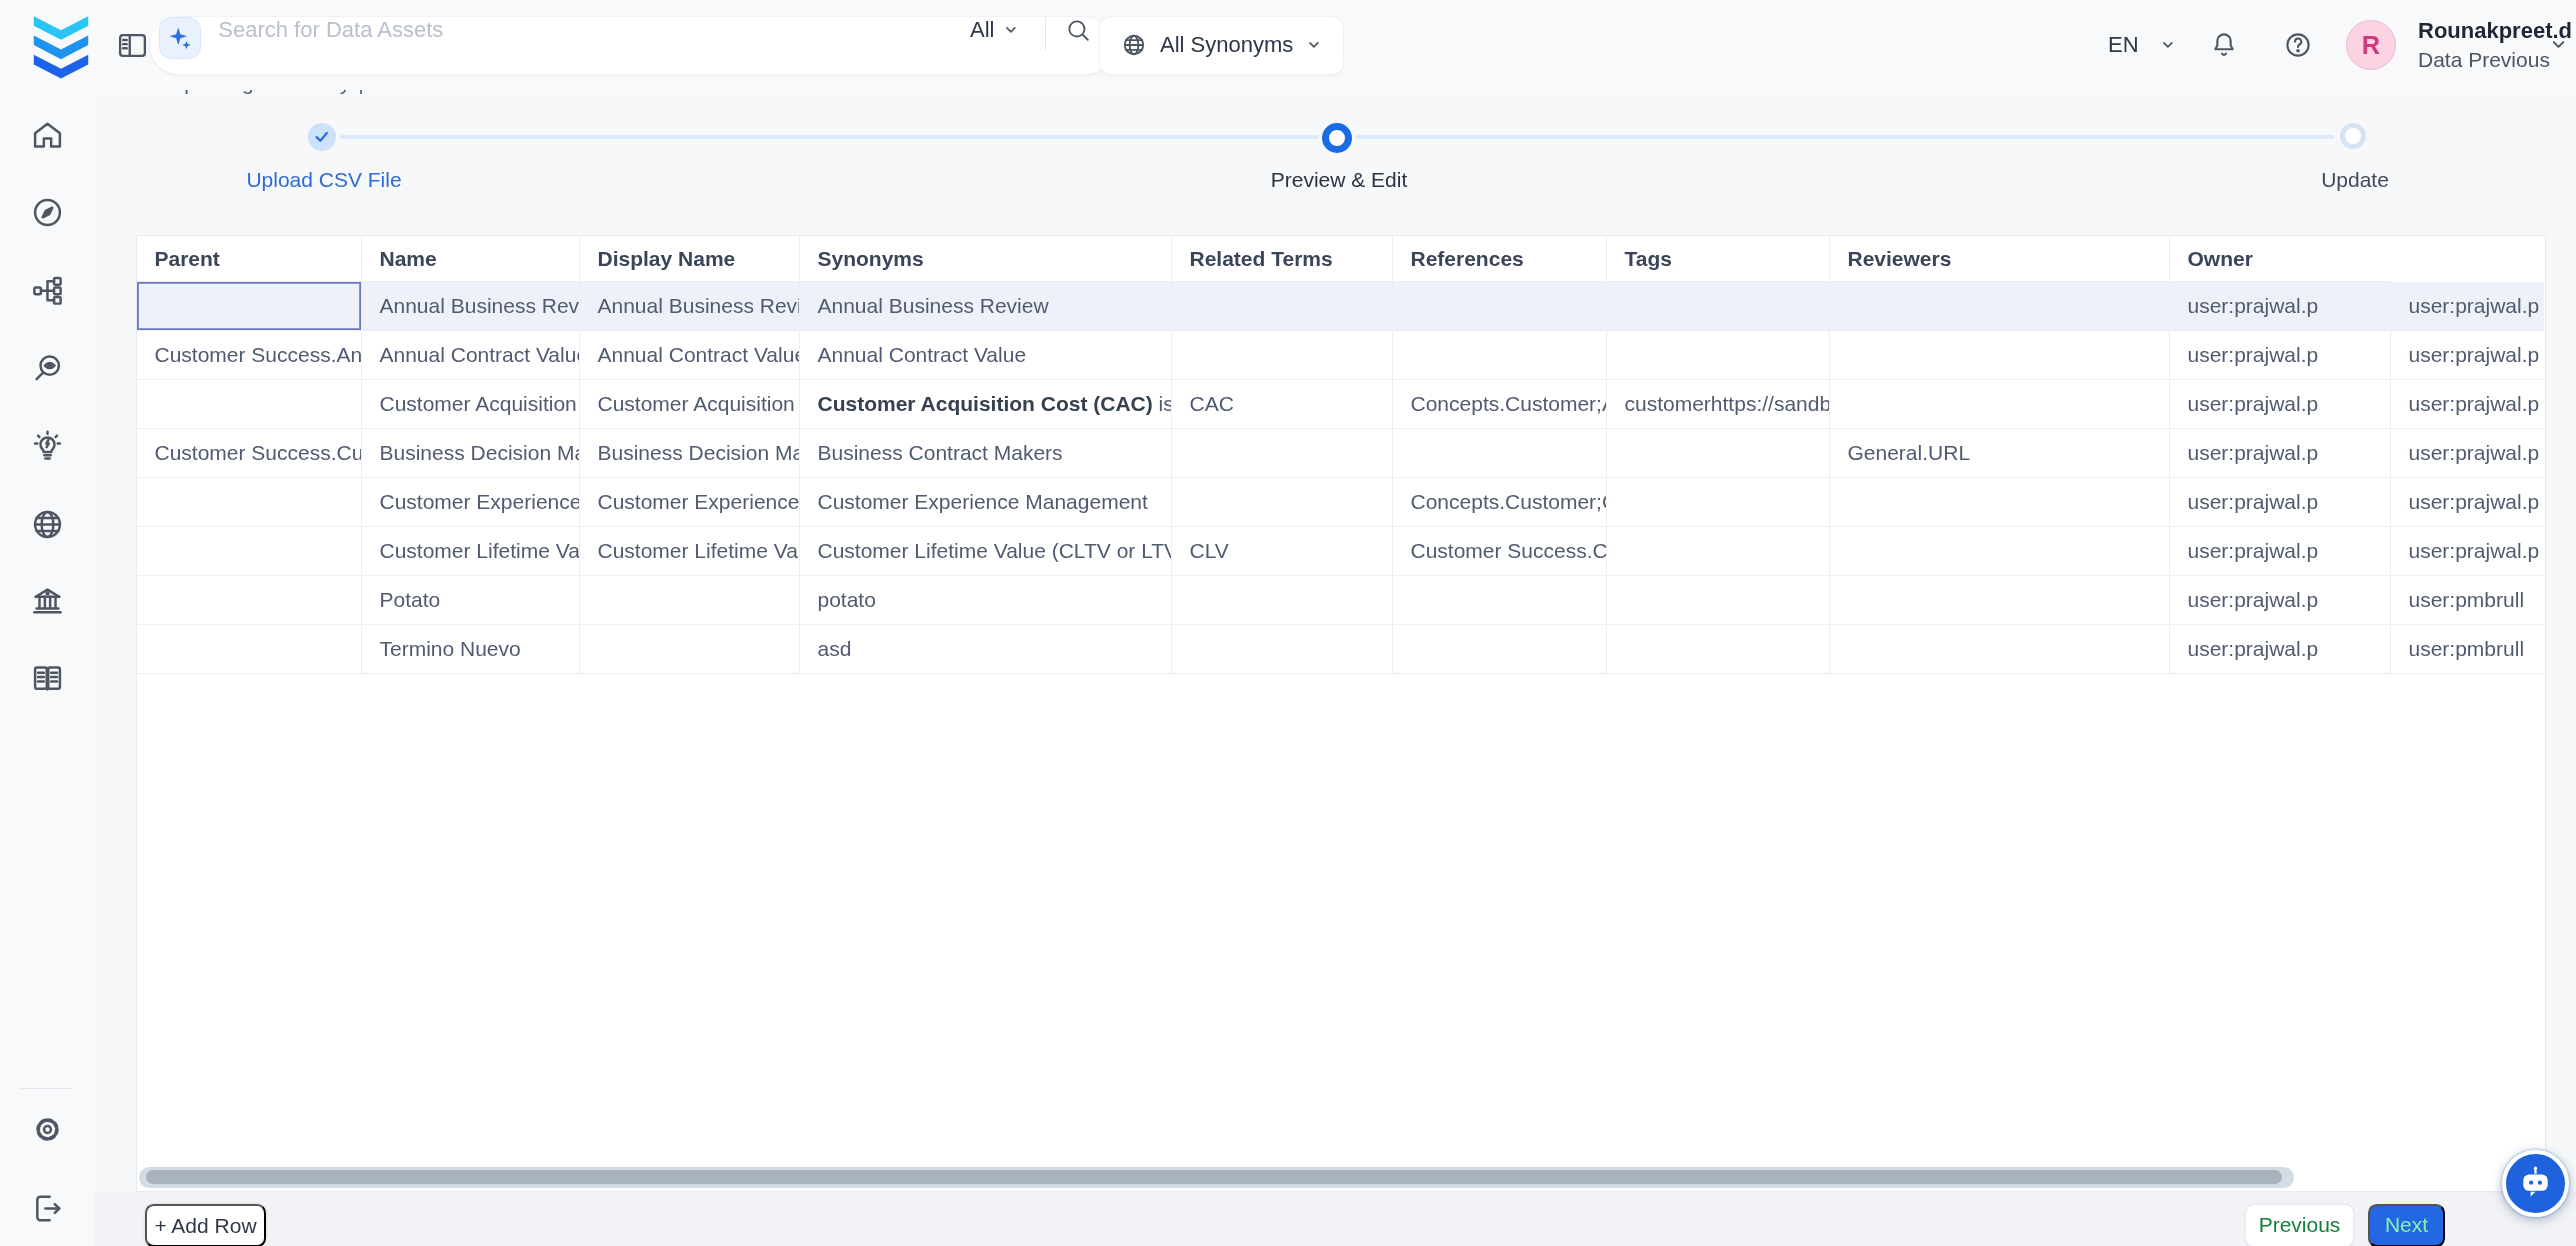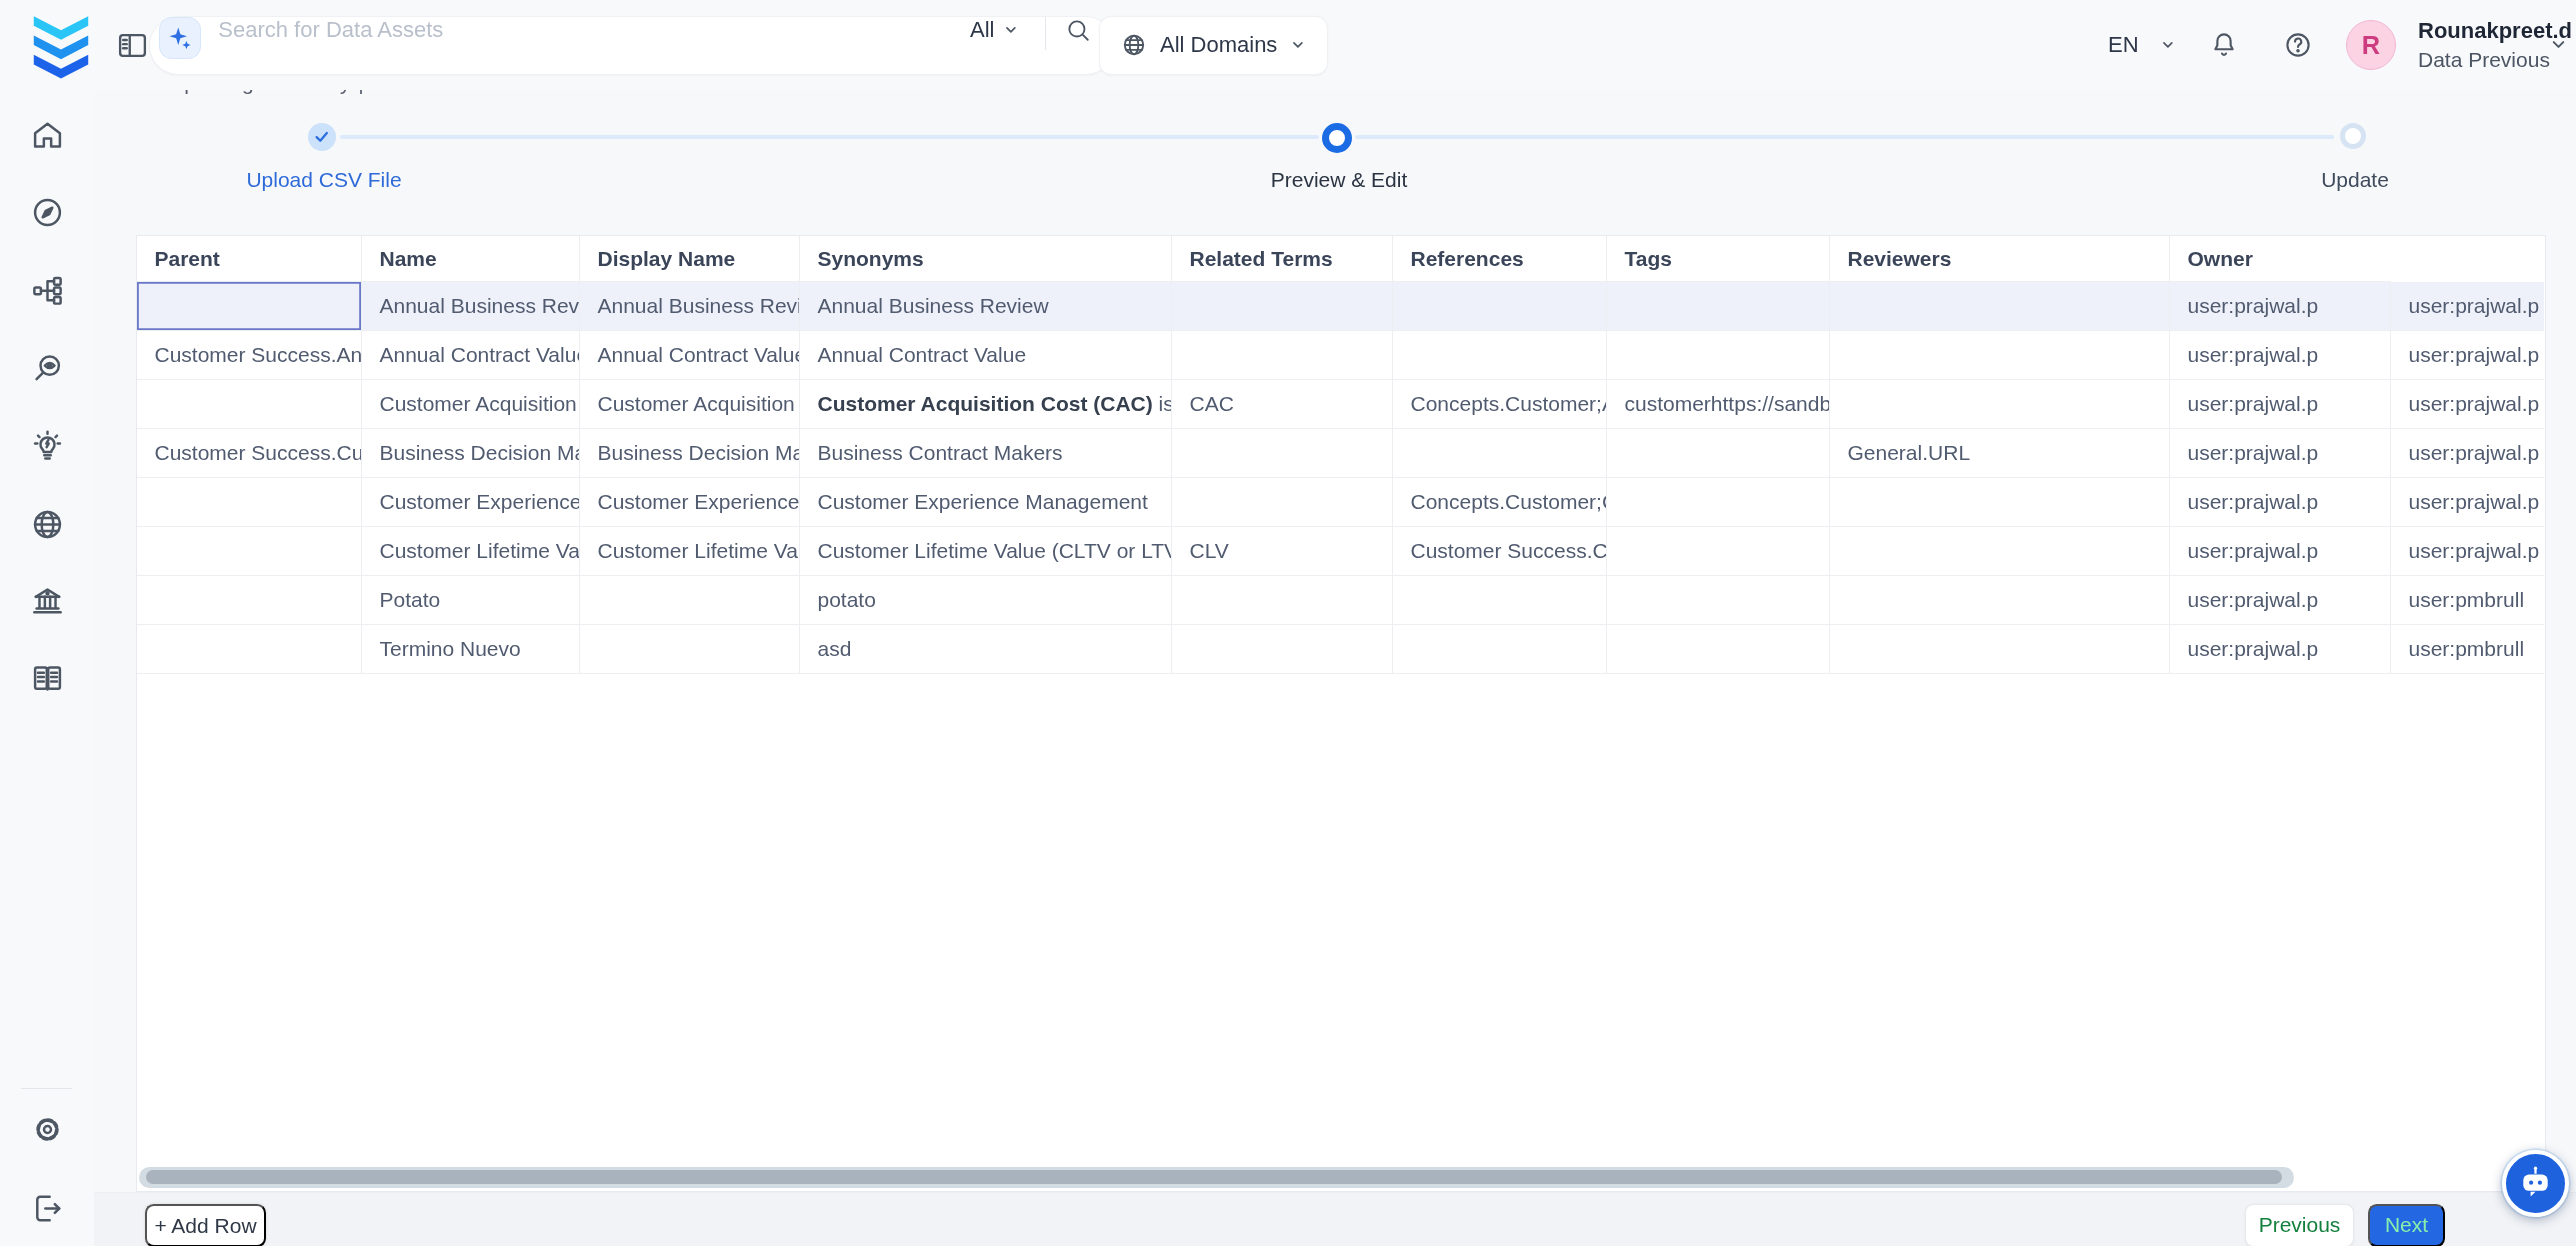--- a/index.html
+++ b/index.html
@@ -130,21 +130,21 @@
   </div>
 
   <div class="domains-pill">
     <svg class="ic" width="26" height="26" viewBox="0 0 24 24" stroke="#2b3442">
       <circle cx="12" cy="12" r="8.5"></circle>
         <ellipse cx="12" cy="12" rx="4" ry="8.5"></ellipse>
       <line x1="3.5" y1="12" x2="20.5" y2="12"></line>
         <line x1="4.6" y1="7.5" x2="19.4" y2="7.5"></line>
         <line x1="4.6" y1="16.5" x2="19.4" y2="16.5"></line>
     </svg>
-    <span>All Domains</span>
+    <span>All Synonyms</span>
     <svg class="ic" width="15.8" height="15.8" viewBox="0 0 16 16" stroke="#2b3442">
         <polyline points="4,6 8,10 12,6"></polyline>
       </svg>
   </div>
 
   <div class="lang">
     <span>EN</span>
     <svg class="ic" width="15.8" height="15.8" viewBox="0 0 16 16">
         <polyline points="4,6 8,10 12,6"></polyline>
       </svg>

